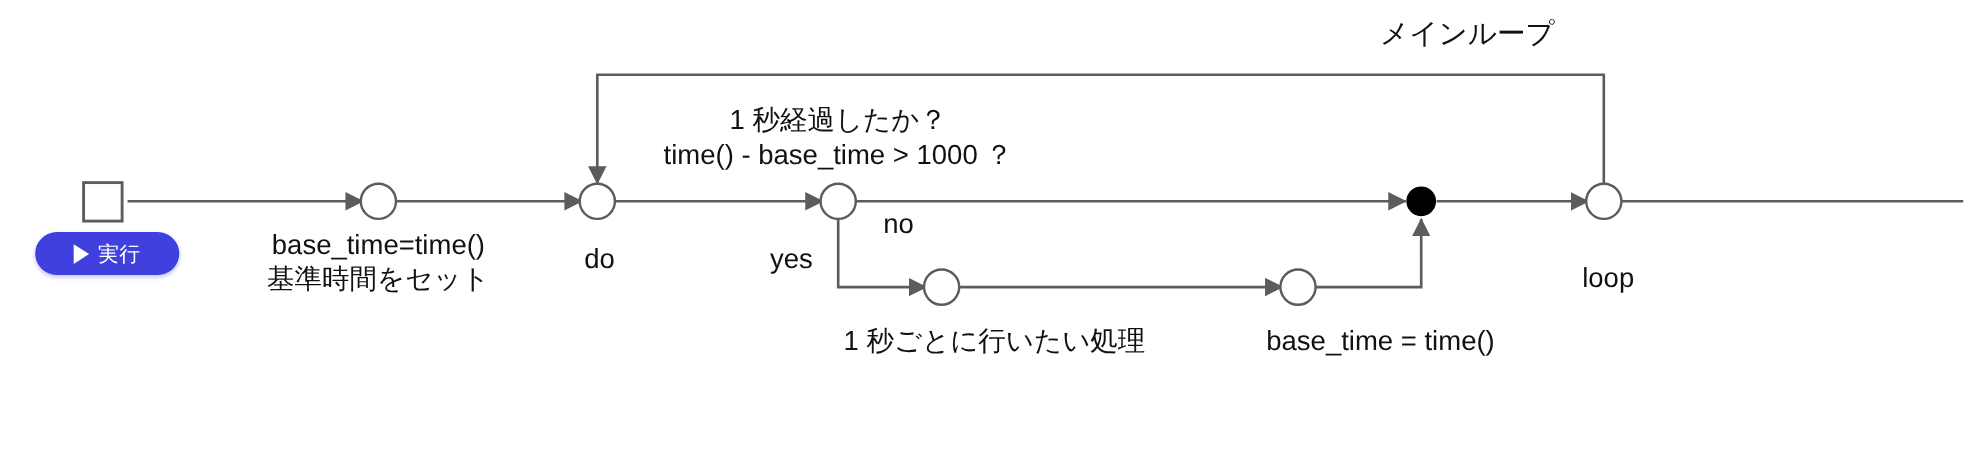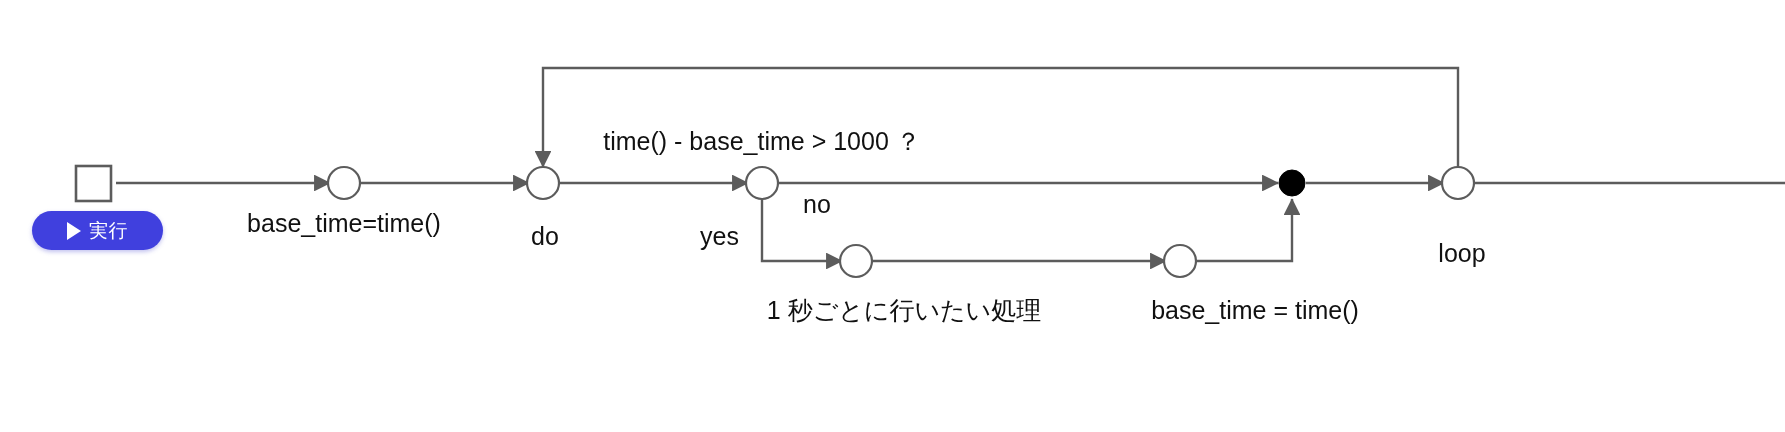--- a/index.html
+++ b/index.html
@@ -117,33 +117,36 @@
     <circle cx="762" cy="183" r="16" fill="#ffffff" stroke="#5c5c5c" stroke-width="2.2"></circle>
     <circle cx="856" cy="261" r="16" fill="#ffffff" stroke="#5c5c5c" stroke-width="2.2"></circle>
     <circle cx="1180" cy="261" r="16" fill="#ffffff" stroke="#5c5c5c" stroke-width="2.2"></circle>
     <circle cx="1292" cy="183" r="13" fill="#000000" stroke="#000000" stroke-width="1"></circle>
     <circle cx="1458" cy="183" r="16" fill="#ffffff" stroke="#5c5c5c" stroke-width="2.2"></circle>
   </svg>
 
 
 
   <div class="lbl lbl-mid ctr" style="left:344px; top:207px;">base_time=time()</div>
+  <div class="lbl lbl-mid ctr" style="left:344px; top:238px;">基準時間をセット</div>
 
   <div class="lbl lbl-mid ctr" style="left:545px; top:220px;">do</div>
 
+  <div class="lbl lbl-mid ctr" style="left:762px; top:93px;">1 秒経過したか？</div>
   <div class="lbl lbl-mid ctr" style="left:762px; top:125px;">time() - base_time &gt; 1000 ？</div>
 
   <div class="lbl lbl-mid" style="left:803px; top:188px;">no</div>
   <div class="lbl lbl-mid" style="left:700px; top:220px;">yes</div>
 
   <div class="lbl lbl-mid ctr" style="left:856px; top:294px;margin-left:48px;">1 秒ごとに行いたい処理</div>
 
   <div class="lbl lbl-mid ctr" style="left:1255px; top:294px;">base_time = time()</div>
 
   <div class="lbl lbl-mid ctr" style="left:1462px; top:237px;">loop</div>
 
+  <div class="lbl lbl-title ctr" style="left:1334px; top:13px;">メインループ</div>
 
   <div class="run-button">
     <span class="play-tri"></span>
     <span class="run-text">実行</span>
   </div>
 
 </div>
 
 </body></html>

